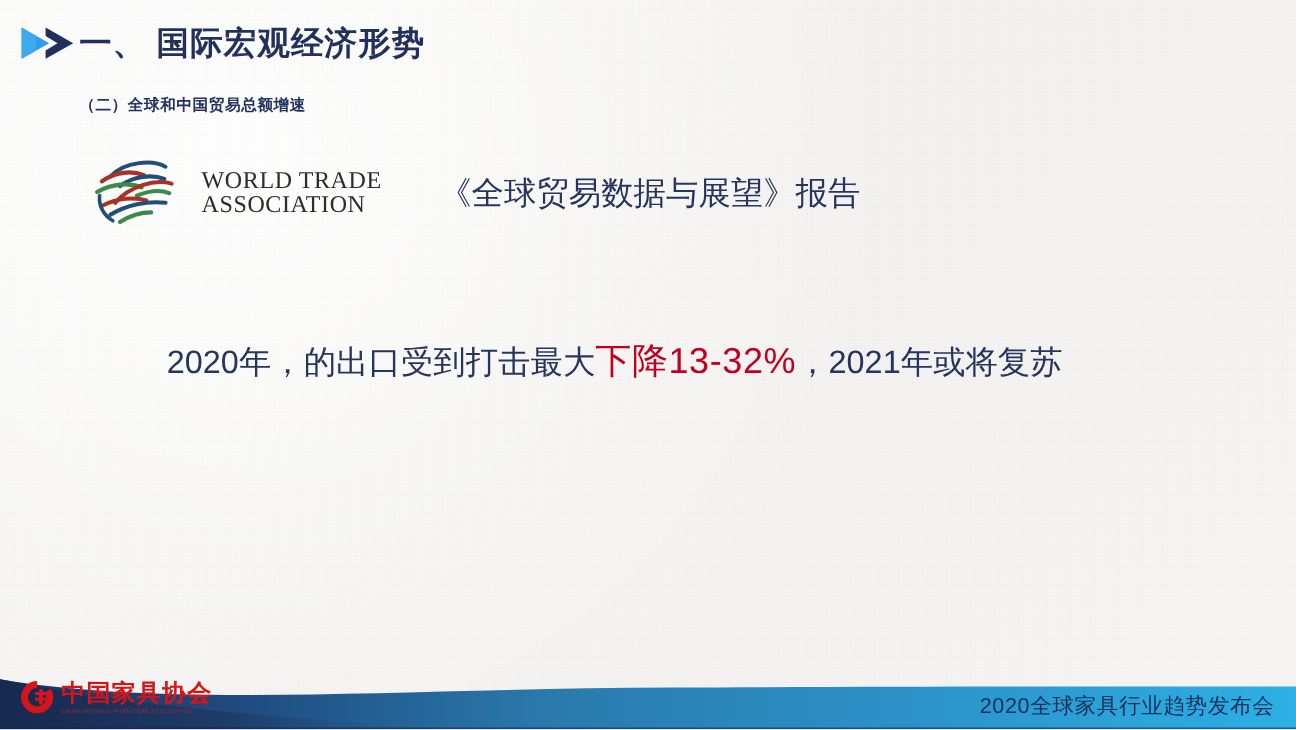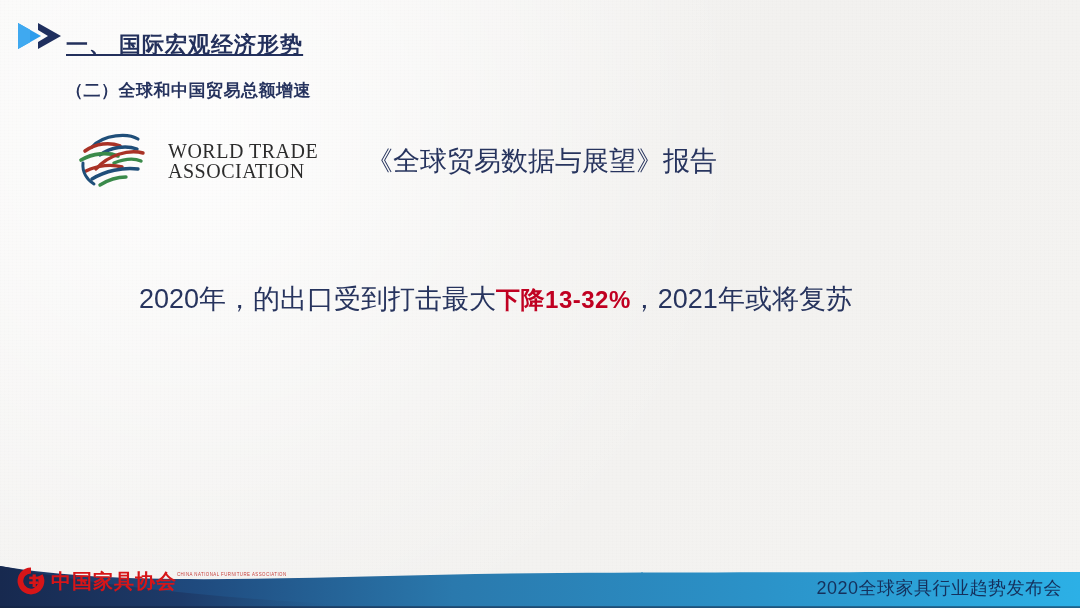--- a/index.html
+++ b/index.html
@@ -43,33 +43,32 @@
     height: 46px;
   }
   #bullet-arrows {
     position: absolute;
     left: 14px; top: 7px;
     width: 50px; height: 30px;
   }
   #title-main {
     position: absolute;
     left: 66px;
-    top: 16px;
-    font-size: 22px;
+    top: 4px;
+    font-size: 27px;
     font-weight: bold;
     color: #23305c;
     letter-spacing: 1px;
     white-space: nowrap;
-    text-decoration: underline;
   }
   #subtitle {
     position: absolute;
     left: 66px;
     top: 79px;
-    font-size: 17px;
+    font-size: 13px;
     font-weight: bold;
     color: #26335e;
     letter-spacing: .5px;
     white-space: nowrap;
   }
 
   
   #wto-block {
     position: absolute;
     left: 74px;
@@ -115,21 +114,21 @@
   }
   #body-line-2 {
     position: absolute;
     left: 139px;
     top: 396px;
     font-size: 27px;
     color: #27345e;
     white-space: nowrap;
   }
   .red { color: #c00021; }
-  .red-strong { color: #c00021; font-weight: bold; font-size: 24px; letter-spacing: .5px; }
+  .red-strong { color: #c00021; font-weight: normal; font-size: 30px; letter-spacing: .5px; }
 
   
   #footer {
     position: absolute;
     left: 0;
     bottom: 0;
     width: 1080px;
     height: 60px;
   }
   #footer svg { display: block; }
@@ -153,21 +152,21 @@
     align-items: center;
     height: 34px;
   }
   #assoc-mark {
     width: 30px; height: 30px;
     flex: 0 0 auto;
   }
   #assoc-names {
     margin-left: 5px;
     display: flex;
-    flex-direction: row;
+    flex-direction: column;
     justify-content: center;
   }
   #assoc-cn {
     font-size: 20px;
     font-weight: bold;
     color: #d61518;
     letter-spacing: 1px;
     line-height: 1.05;
     white-space: nowrap;
   }

